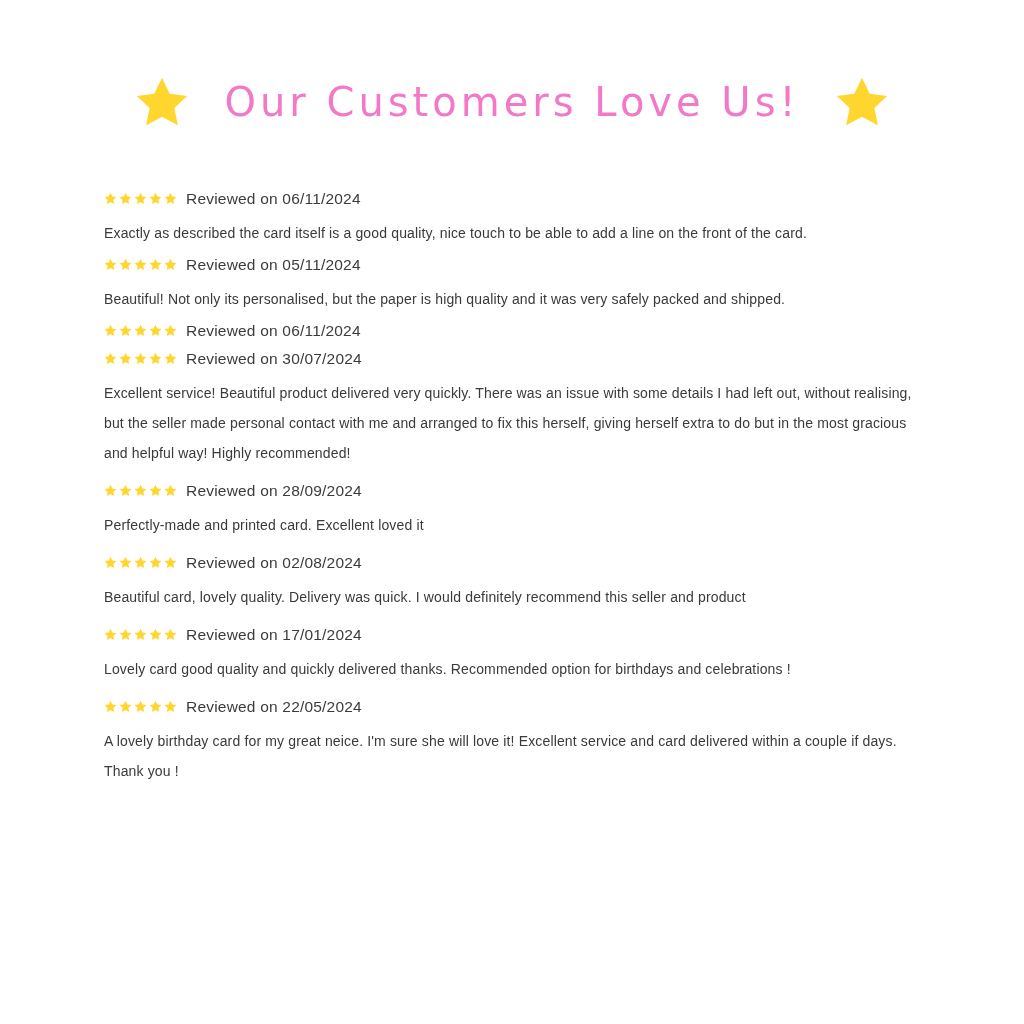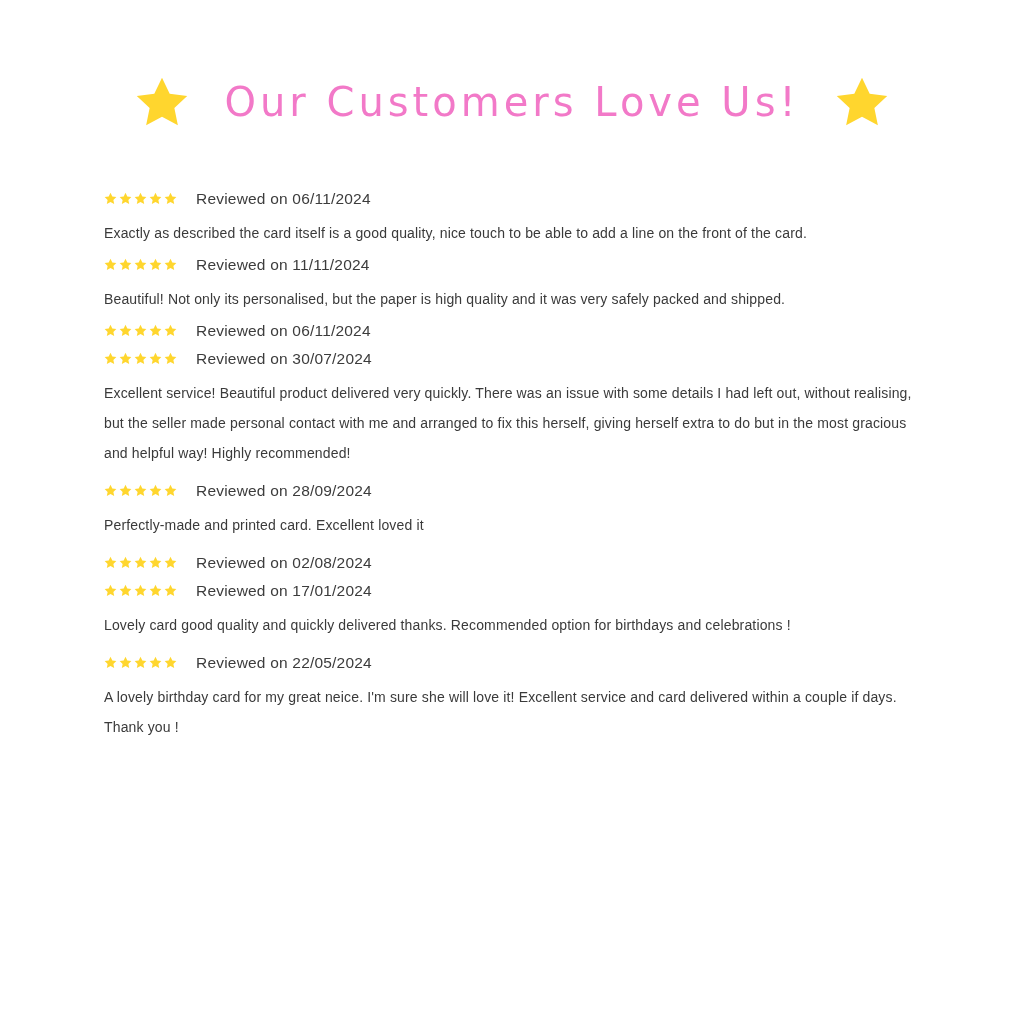--- a/index.html
+++ b/index.html
@@ -47,21 +47,21 @@
   
   .reviews {
     padding: 28px 96px 0 104px;
   }
   .review {
     margin-bottom: 6px;
   }
   .review-head {
     display: flex;
     align-items: center;
-    gap: 19px;
+    gap: 9px;
     margin-bottom: 10px;
   }
   .stars {
     display: inline-flex;
     gap: 2px;
     line-height: 1;
   }
   .star-sm {
     width: 13px;
     height: 13px;
@@ -160,21 +160,21 @@
               <svg class="star-sm" viewBox="0 0 24 24">
                 <polygon points="12,1.6 15.3,8.5 22.8,9.4 17.3,14.6 18.8,22 12,18.3 5.2,22 6.7,14.6 1.2,9.4 8.7,8.5" fill="#ffd62e"></polygon>
               </svg>
             </span>
             <span>
               <svg class="star-sm" viewBox="0 0 24 24">
                 <polygon points="12,1.6 15.3,8.5 22.8,9.4 17.3,14.6 18.8,22 12,18.3 5.2,22 6.7,14.6 1.2,9.4 8.7,8.5" fill="#ffd62e"></polygon>
               </svg>
             </span>
           </span>
-      <span class="review-date">Reviewed on 11/11/2024</span>
+      <span class="review-date">Reviewed on 05/11/2024</span>
     </div>
     <p class="review-body">Beautiful! Not only its personalised, but the paper is high quality and it was very safely packed and shipped.</p>
   </div>
 
   <div class="review">
     <div class="review-head">
       <span class="stars">
             <span>
               <svg class="star-sm" viewBox="0 0 24 24">
                 <polygon points="12,1.6 15.3,8.5 22.8,9.4 17.3,14.6 18.8,22 12,18.3 5.2,22 6.7,14.6 1.2,9.4 8.7,8.5" fill="#ffd62e"></polygon>
@@ -297,20 +297,21 @@
               </svg>
             </span>
             <span>
               <svg class="star-sm" viewBox="0 0 24 24">
                 <polygon points="12,1.6 15.3,8.5 22.8,9.4 17.3,14.6 18.8,22 12,18.3 5.2,22 6.7,14.6 1.2,9.4 8.7,8.5" fill="#ffd62e"></polygon>
               </svg>
             </span>
           </span>
       <span class="review-date">Reviewed on 02/08/2024</span>
     </div>
+    <p class="review-body">Beautiful card, lovely quality. Delivery was quick. I would definitely recommend this seller and product</p>
   </div>
 
   <div class="review">
     <div class="review-head">
       <span class="stars">
             <span>
               <svg class="star-sm" viewBox="0 0 24 24">
                 <polygon points="12,1.6 15.3,8.5 22.8,9.4 17.3,14.6 18.8,22 12,18.3 5.2,22 6.7,14.6 1.2,9.4 8.7,8.5" fill="#ffd62e"></polygon>
               </svg>
             </span>

